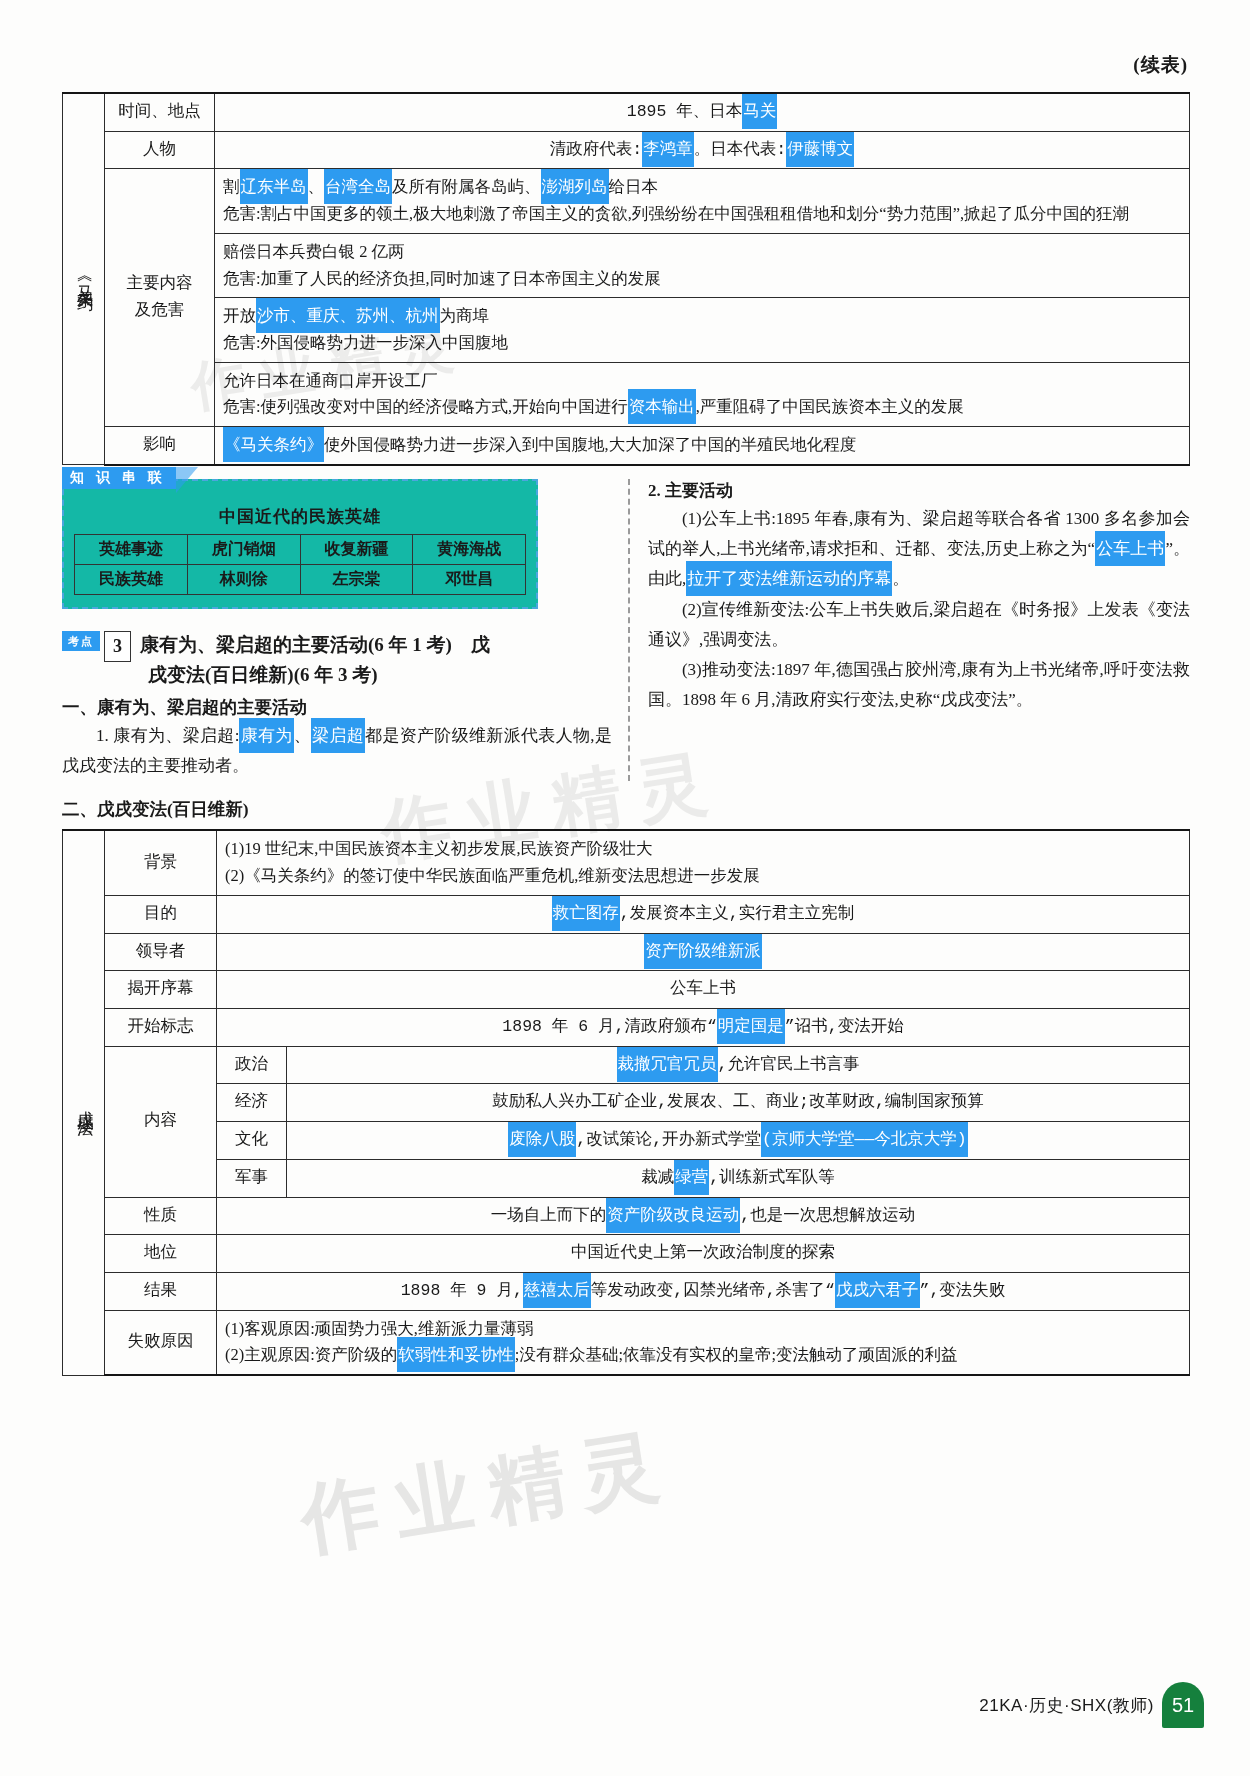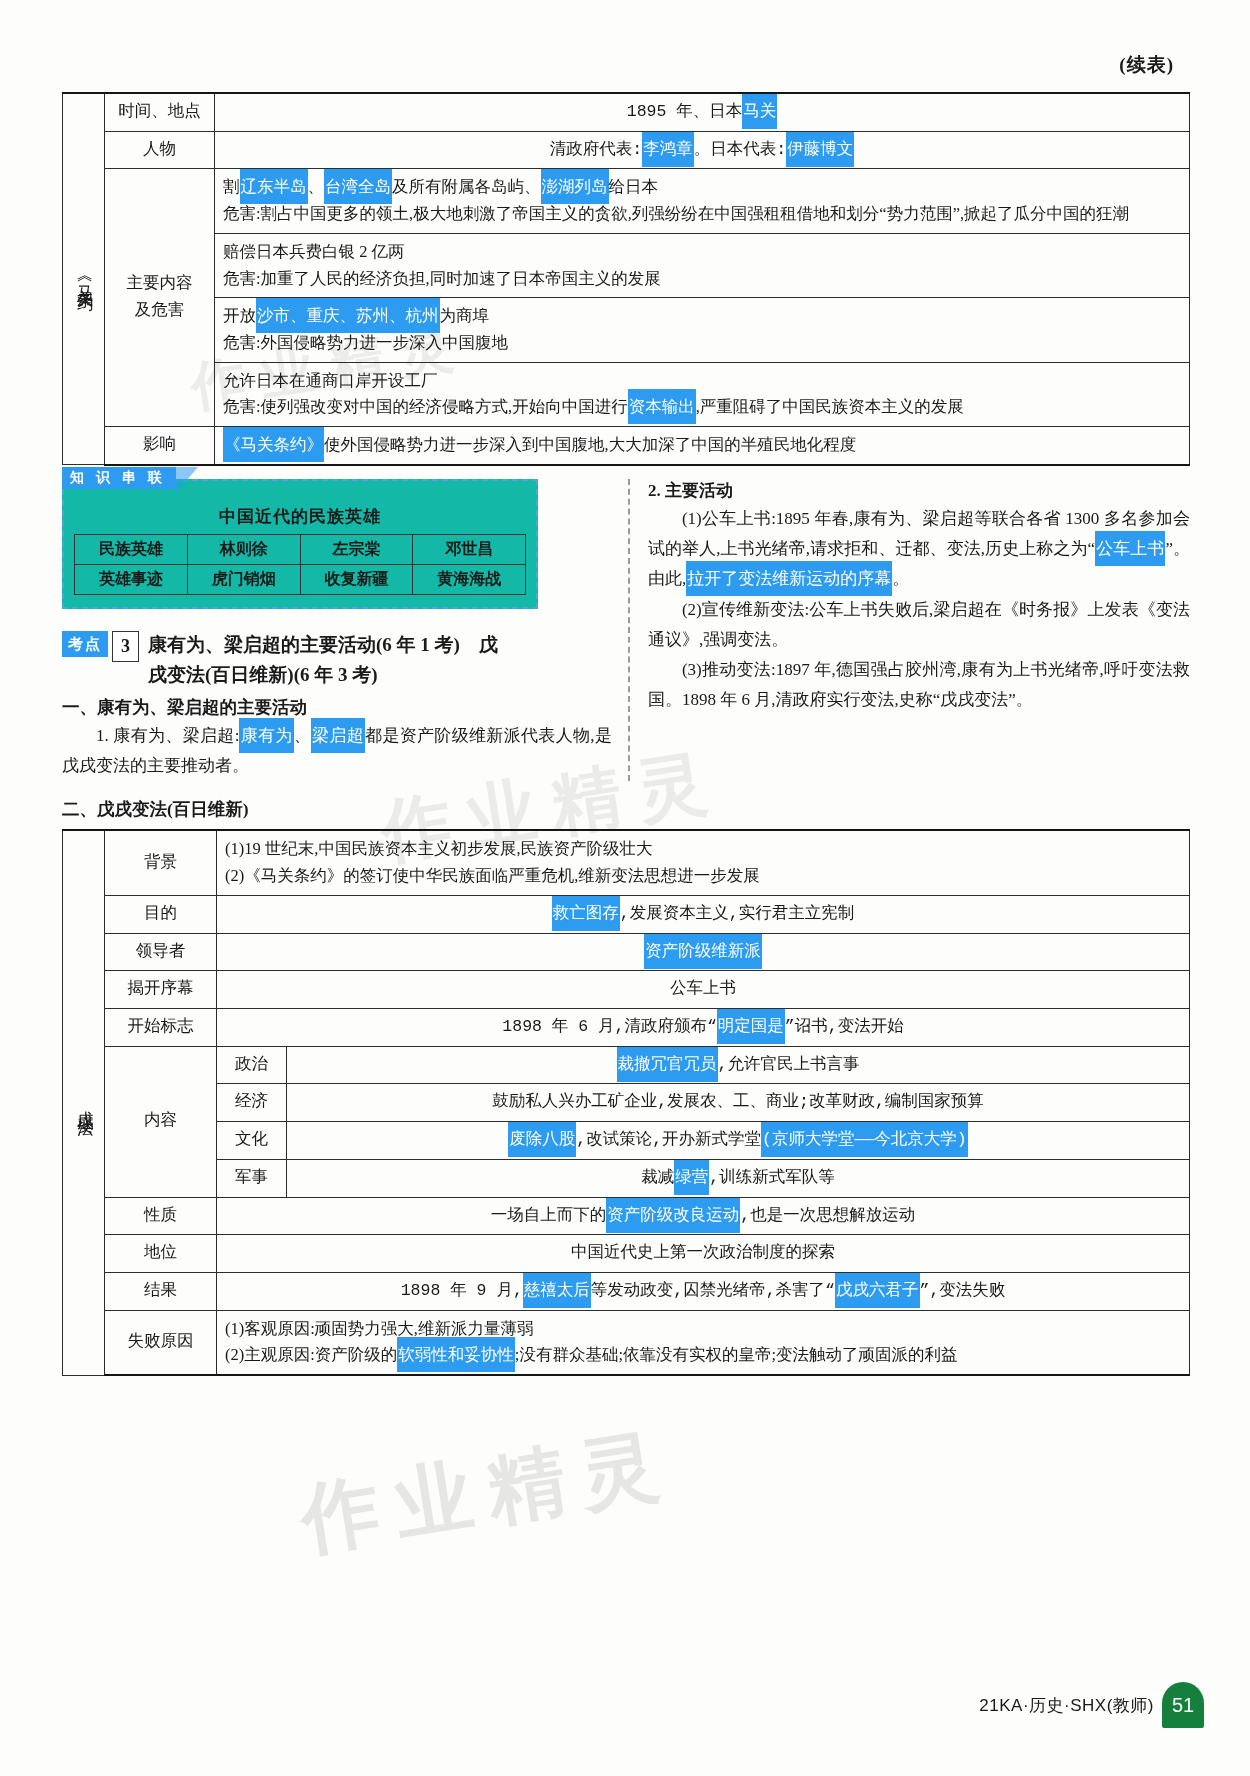--- a/index.html
+++ b/index.html
@@ -14,21 +14,21 @@
   
   .page{
     position:absolute;left:0;top:0;width:1250px;height:1776px;
     background:#fdfdfc;
   }
   .content{
     position:absolute;left:62px;top:52px;width:1128px;
   }
   .cont-label{
     text-align:right;font-size:19px;font-weight:bold;
-    letter-spacing:1px;margin:0 16px 14px 0;
+    letter-spacing:1px;margin:0 2px 14px 0;
   }
 
   
   table.tbl{
     border-collapse:collapse;width:1128px;
     table-layout:fixed;
   }
   table.tbl td{
     border:1px solid #2c2c2c;
     font-size:16.5px;
@@ -91,21 +91,21 @@
   }
 
   
   .rt-h{font-size:17px;font-weight:bold;margin:0 0 2px 0;}
   .rt-p{font-size:17px;line-height:1.78;text-indent:2em;margin:0;text-align:justify;}
 
   
   .kd-wrap{margin:22px 0 4px 0;}
   .kd-line{display:flex;align-items:flex-start;font-size:19px;font-weight:bold;line-height:1.5;}
   .kd-tag{
-    background:#2d9bf0;color:#fff;font-size:15px;font-weight:bold;
+    background:#2d9bf0;color:#fff;font-size:11px;font-weight:bold;
     padding:2px 6px;margin-right:4px;letter-spacing:2px;
     font-family:"Liberation Sans",sans-serif;white-space:nowrap;
   }
   .kd-num{
     border:1.5px solid #333;font-size:18px;font-weight:bold;
     padding:1px 8px;margin-right:9px;background:#fff;
   }
   .kd-title{flex:1;}
   .kd-l2{margin-left:0;font-size:19px;font-weight:bold;}
   .sub-h{font-size:17.5px;font-weight:bold;margin:7px 0 2px 0;}
@@ -220,30 +220,30 @@
     <div class="two-col">
 
       <div class="col-left">
 
         <div class="kbox">
           <div class="kbadge">知 识 串 联</div>
           <div class="ktitle">中国近代的民族英雄</div>
           <table class="ktbl">
             <tbody>
               <tr>
+                <td>英雄事迹</td>
+                <td>虎门销烟</td>
+                <td>收复新疆</td>
+                <td>黄海海战</td>
+              </tr>
+              <tr>
                 <td>民族英雄</td>
                 <td>林则徐</td>
                 <td>左宗棠</td>
                 <td>邓世昌</td>
-              </tr>
-              <tr>
-                <td>英雄事迹</td>
-                <td>虎门销烟</td>
-                <td>收复新疆</td>
-                <td>黄海海战</td>
               </tr>
             </tbody>
           </table>
         </div>
 
         <div class="kd-wrap">
           <div class="kd-line">
             <span class="kd-tag">考点</span>
             <span class="kd-num">3</span>
             <span class="kd-title">康有为、梁启超的主要活动(6 年 1 考)　戊</span>

